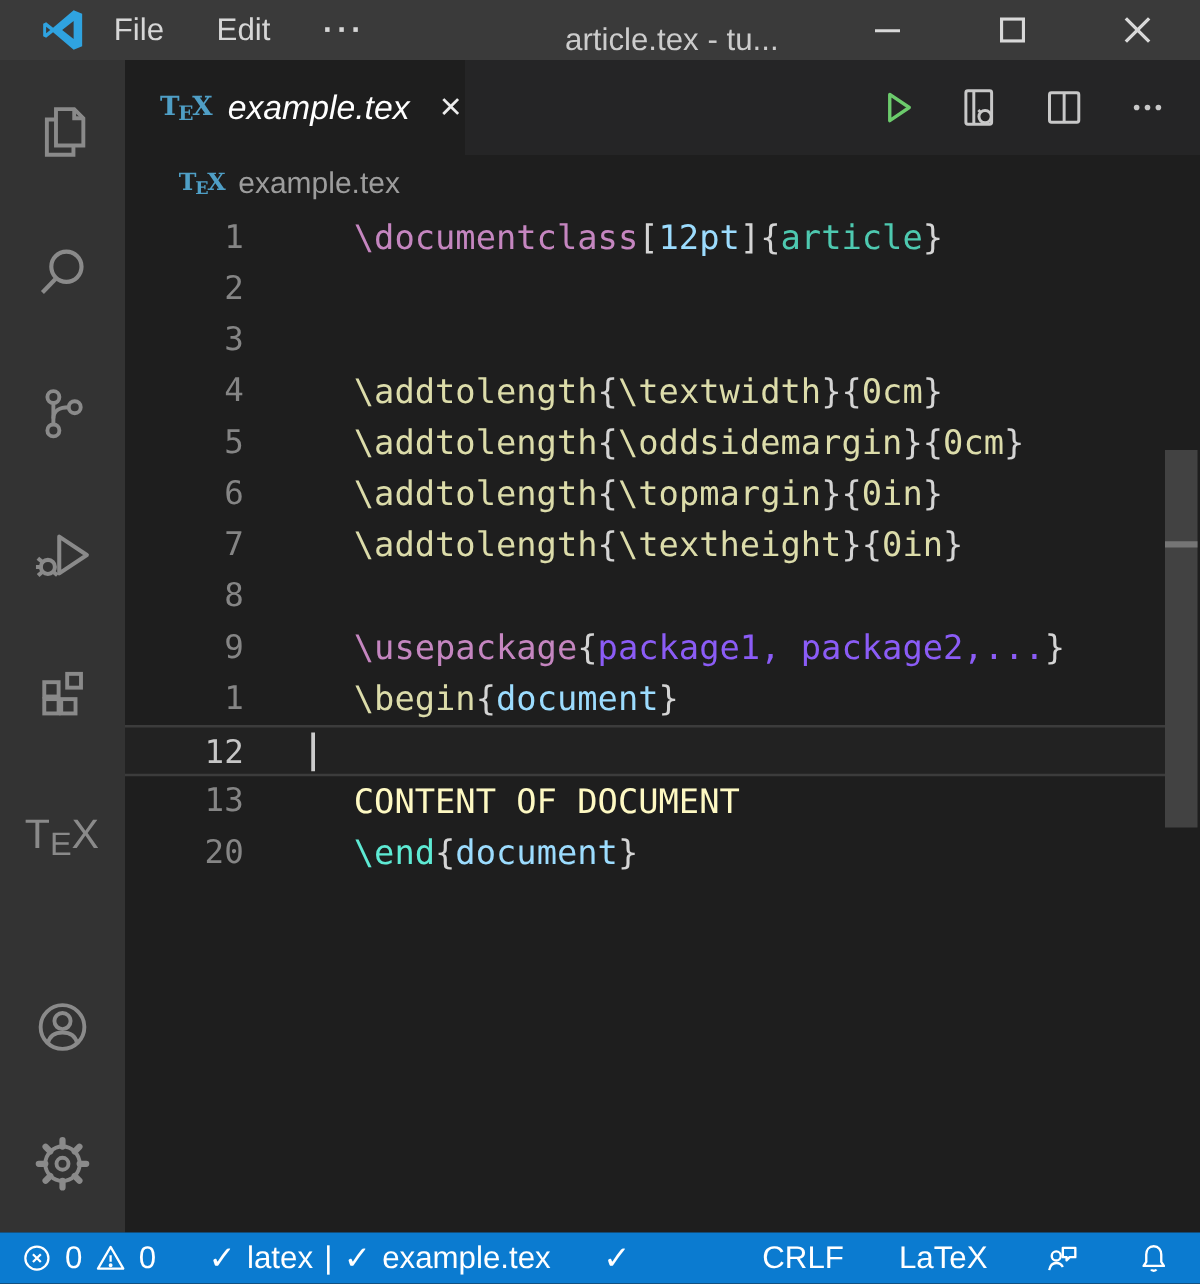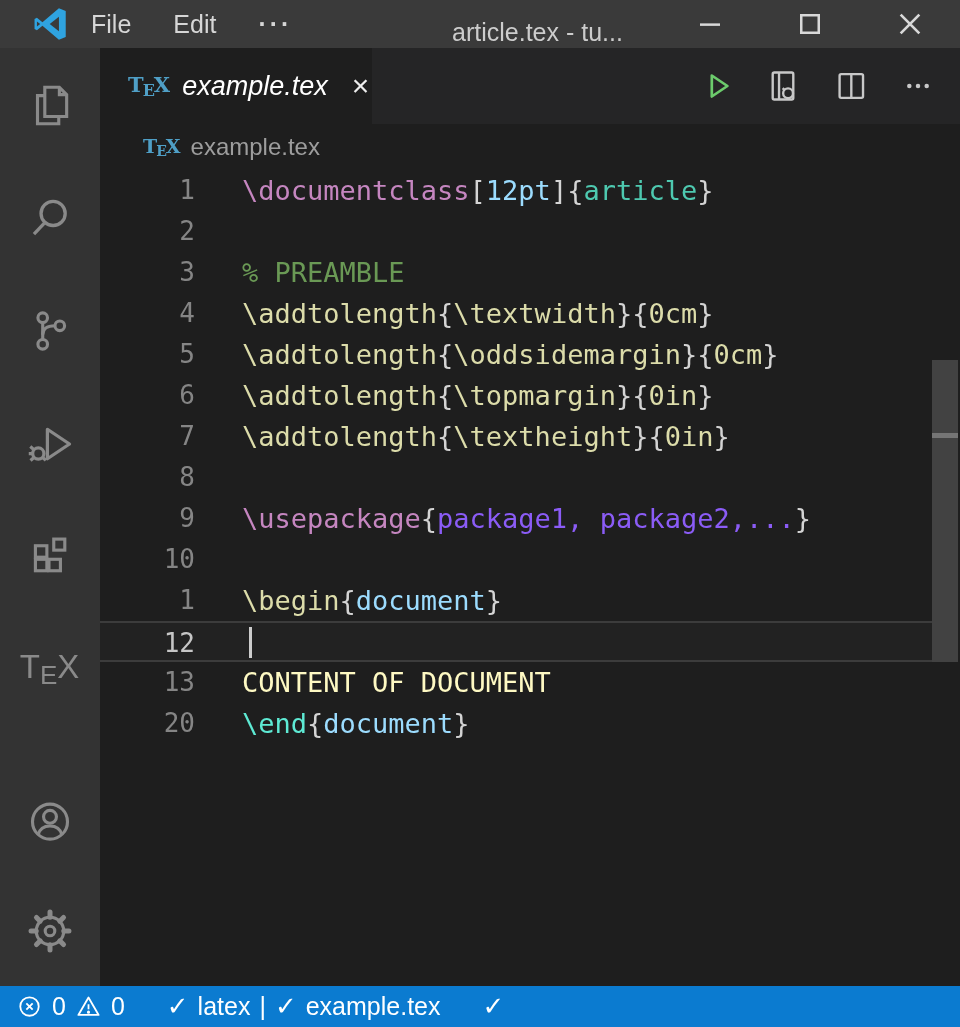--- a/index.html
+++ b/index.html
@@ -38,21 +38,21 @@
 
   
   .breadcrumb{height:46px;flex:0 0 auto;display:flex;align-items:center;padding-left:43px;gap:10px;color:#9d9d9d;font-size:24px;}
   .breadcrumb .tex-icon{font-size:19px;}
   .breadcrumb .tex-icon .tex-e{font-size:14px;vertical-align:-3px;}
 
   
   .code-wrap{position:relative;flex:1;font-family:"DejaVu Sans Mono",monospace;font-size:27px;overflow:hidden;}
   .code-line{display:flex;height:41px;line-height:41px;position:relative;box-sizing:border-box;}
   .code-line .ln{width:95px;flex:0 0 auto;text-align:right;color:#858585;font-size:26px;}
-  .code-line .code-text{margin-left:47px;white-space:pre;}
+  .code-line .code-text{margin-left:88px;white-space:pre;}
   .code-line.current{width:832px;background:#222222;border-top:2px solid #3c3c3c;border-bottom:2px solid #3c3c3c;}
   .code-line.current .ln{color:#c6c6c6;}
   .cursor{position:absolute;left:149px;top:4px;width:3px;height:31px;background:#cccccc;}
   .sb-thumb{position:absolute;left:832px;top:190px;width:26px;height:302px;background:#424242;}
   .sb-band{position:absolute;left:832px;top:263px;width:26px;height:5px;background:#757575;}
 
   
   .statusbar{height:41px;flex:0 0 auto;background:var(--status-bar-bg);display:flex;align-items:center;color:#ffffff;font-size:25px;padding:0 16px;}
   .sb-group{display:flex;align-items:center;gap:9px;white-space:nowrap;}
   .sb-check{font-size:26px;}
@@ -201,21 +201,20 @@
             <div class="code-line">
               <span class="ln">1</span>
               <span class="code-text"><span style="color: rgb(197, 134, 192);">\documentclass</span><span style="color: rgb(212, 212, 212);">[</span><span style="color: rgb(156, 220, 254);">12pt</span><span style="color: rgb(212, 212, 212);">]</span><span style="color: rgb(212, 212, 212);">{</span><span style="color: rgb(78, 201, 176);">article</span><span style="color: rgb(212, 212, 212);">}</span></span>
             </div>
             <div class="code-line">
               <span class="ln">2</span>
               <span class="code-text"></span>
             </div>
             <div class="code-line">
               <span class="ln">3</span>
-              <span class="code-text"><span style="color: rgb(106, 153, 85);">% PREAMBLE</span></span>
             </div>
             <div class="code-line">
               <span class="ln">4</span>
               <span class="code-text"><span style="color: rgb(220, 220, 170);">\addtolength</span><span style="color: rgb(212, 212, 212);">{</span><span style="color: rgb(220, 220, 170);">\textwidth</span><span style="color: rgb(212, 212, 212);">}</span><span style="color: rgb(212, 212, 212);">{</span><span style="color: rgb(220, 220, 170);">0cm</span><span style="color: rgb(212, 212, 212);">}</span></span>
             </div>
             <div class="code-line">
               <span class="ln">5</span>
               <span class="code-text"><span style="color: rgb(220, 220, 170);">\addtolength</span><span style="color: rgb(212, 212, 212);">{</span><span style="color: rgb(220, 220, 170);">\oddsidemargin</span><span style="color: rgb(212, 212, 212);">}</span><span style="color: rgb(212, 212, 212);">{</span><span style="color: rgb(220, 220, 170);">0cm</span><span style="color: rgb(212, 212, 212);">}</span></span>
             </div>
             <div class="code-line">
@@ -226,24 +225,20 @@
               <span class="ln">7</span>
               <span class="code-text"><span style="color: rgb(220, 220, 170);">\addtolength</span><span style="color: rgb(212, 212, 212);">{</span><span style="color: rgb(220, 220, 170);">\textheight</span><span style="color: rgb(212, 212, 212);">}</span><span style="color: rgb(212, 212, 212);">{</span><span style="color: rgb(220, 220, 170);">0in</span><span style="color: rgb(212, 212, 212);">}</span></span>
             </div>
             <div class="code-line">
               <span class="ln">8</span>
               <span class="code-text"></span>
             </div>
             <div class="code-line">
               <span class="ln">9</span>
               <span class="code-text"><span style="color: rgb(197, 134, 192);">\usepackage</span><span style="color: rgb(212, 212, 212);">{</span><span style="color: #8b5cf6;">package1, package2,...</span><span style="color: rgb(212, 212, 212);">}</span></span>
-            </div>
-            <div class="code-line">
-              <span class="ln">10</span>
-              <span class="code-text"></span>
             </div>
             <div class="code-line">
               <span class="ln">1</span>
               <span class="code-text"><span style="color: rgb(220, 220, 170);">\begin</span><span style="color: rgb(212, 212, 212);">{</span><span style="color: rgb(156, 220, 254);">document</span><span style="color: rgb(212, 212, 212);">}</span></span>
             </div>
             <div class="code-line current">
               <span class="cursor"></span>
               <span class="ln">12</span>
               <span class="code-text"></span>
             </div>
@@ -279,14 +274,31 @@
     <div class="sb-group ml40">
       <span class="sb-check">✓</span>
       <span>latex</span>
       <span>|</span>
       <span class="sb-check">✓</span>
       <span>example.tex</span>
     </div>
     <div class="sb-group ml40">
       <span class="sb-check">✓</span>
     </div>
+    <div class="sb-right">
+      <span>CRLF</span>
+      <span>LaTeX</span>
+      <div>
+        <svg width="30" height="30" viewBox="0 0 24 24" fill="none" stroke="#ffffff" stroke-width="1.5">
+          <circle cx="8.8" cy="10.2" r="2.9"></circle>
+            <path d="M4.3 19.3 C4.9 16 7 14.7 8.8 14.7 C10.6 14.7 12.3 15.7 13 17.3"></path>
+          <path d="M13 5 H21 V11 H17.4 L15.4 13 V11 H13 Z" stroke-linejoin="round"></path>
+        </svg>
+      </div>
+      <div>
+        <svg width="30" height="30" viewBox="0 0 24 24" fill="none" stroke="#ffffff" stroke-width="1.5">
+          <path d="M12 4 C8.9 4 7.2 6.4 7.2 9.3 V14 L5.5 16.6 H18.5 L16.8 14 V9.3 C16.8 6.4 15.1 4 12 4 Z" stroke-linejoin="round"></path>
+          <path d="M10.3 18.9 C10.8 19.9 13.2 19.9 13.7 18.9"></path>
+        </svg>
+      </div>
+    </div>
   </div>
 </div>
 
 </body></html>

